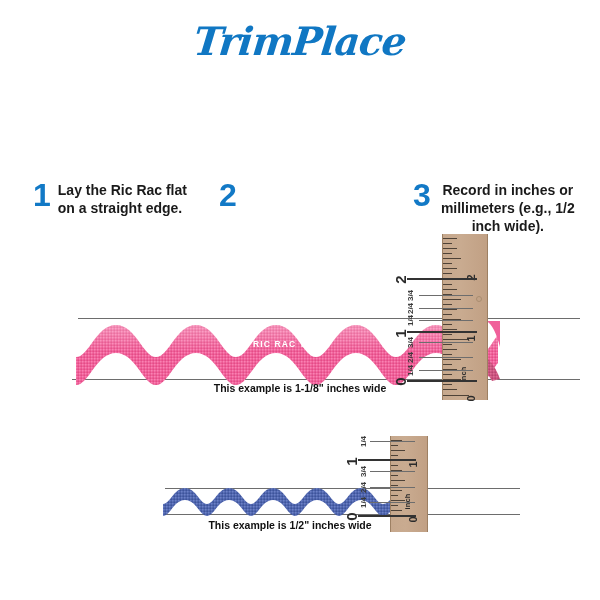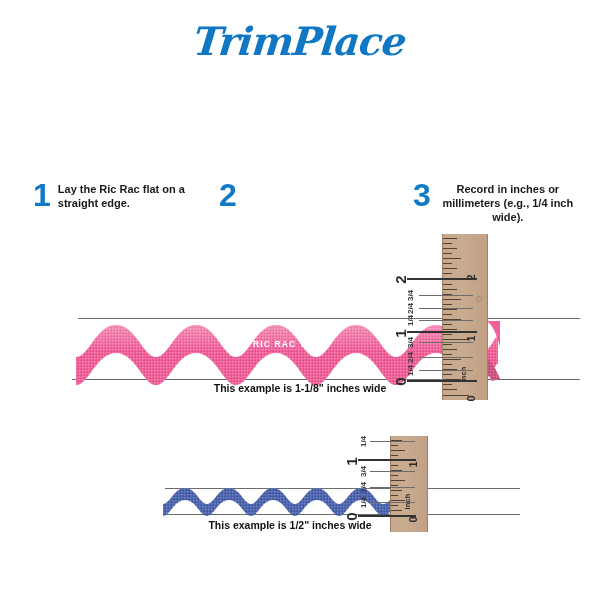--- a/index.html
+++ b/index.html
@@ -32,21 +32,21 @@
     letter-spacing:-.3px;line-height:1;
   }
 
   
   .step{position:absolute;top:182px;display:flex;gap:7px;align-items:flex-start;}
   .step .num{
     font-size:32px;font-weight:700;color:#1279C6;line-height:.82;
     flex:0 0 auto;
   }
   .step .txt{
-    font-size:11px;font-weight:700;color:#1a1a1a;
+    font-size:14px;font-weight:700;color:#1a1a1a;
     line-height:1.28;
   }
   #step-1{left:33px;width:185px;}
   #step-1 .txt{text-align:left;width:130px;}
   #step-2{left:219px;width:185px;}
   #step-2 .txt{text-align:center;width:148px;}
   #step-3{left:413px;width:180px;}
   #step-3 .txt{text-align:center;width:140px;}
 
   
@@ -117,21 +117,21 @@
     <div class="num">1</div>
     <div class="txt">Lay the Ric Rac flat on a straight edge.</div>
   </div>
 
   <div class="step" id="step-2">
     <div class="num">2</div>
   </div>
 
   <div class="step" id="step-3">
     <div class="num">3</div>
-    <div class="txt">Record in inches or millimeters (e.g., 1/4 inch wide).</div>
+    <div class="txt">Record in inches or millimeters (e.g., 1/2 inch wide).</div>
   </div>
 
   <div class="guide" style="left:78px;top:318px;width:502px;"></div>
   <div class="guide" style="left:72px;top:379px;width:508px;"></div>
 
   <div class="ricrac" style="left:76px;top:313px;">
     <svg width="430" height="72" viewBox="0 0 430 72">
       <defs>
         <pattern id="weavePink" width="3" height="3" patternUnits="userSpaceOnUse">
           <rect width="3" height="3" fill="#F0609A"></rect>

